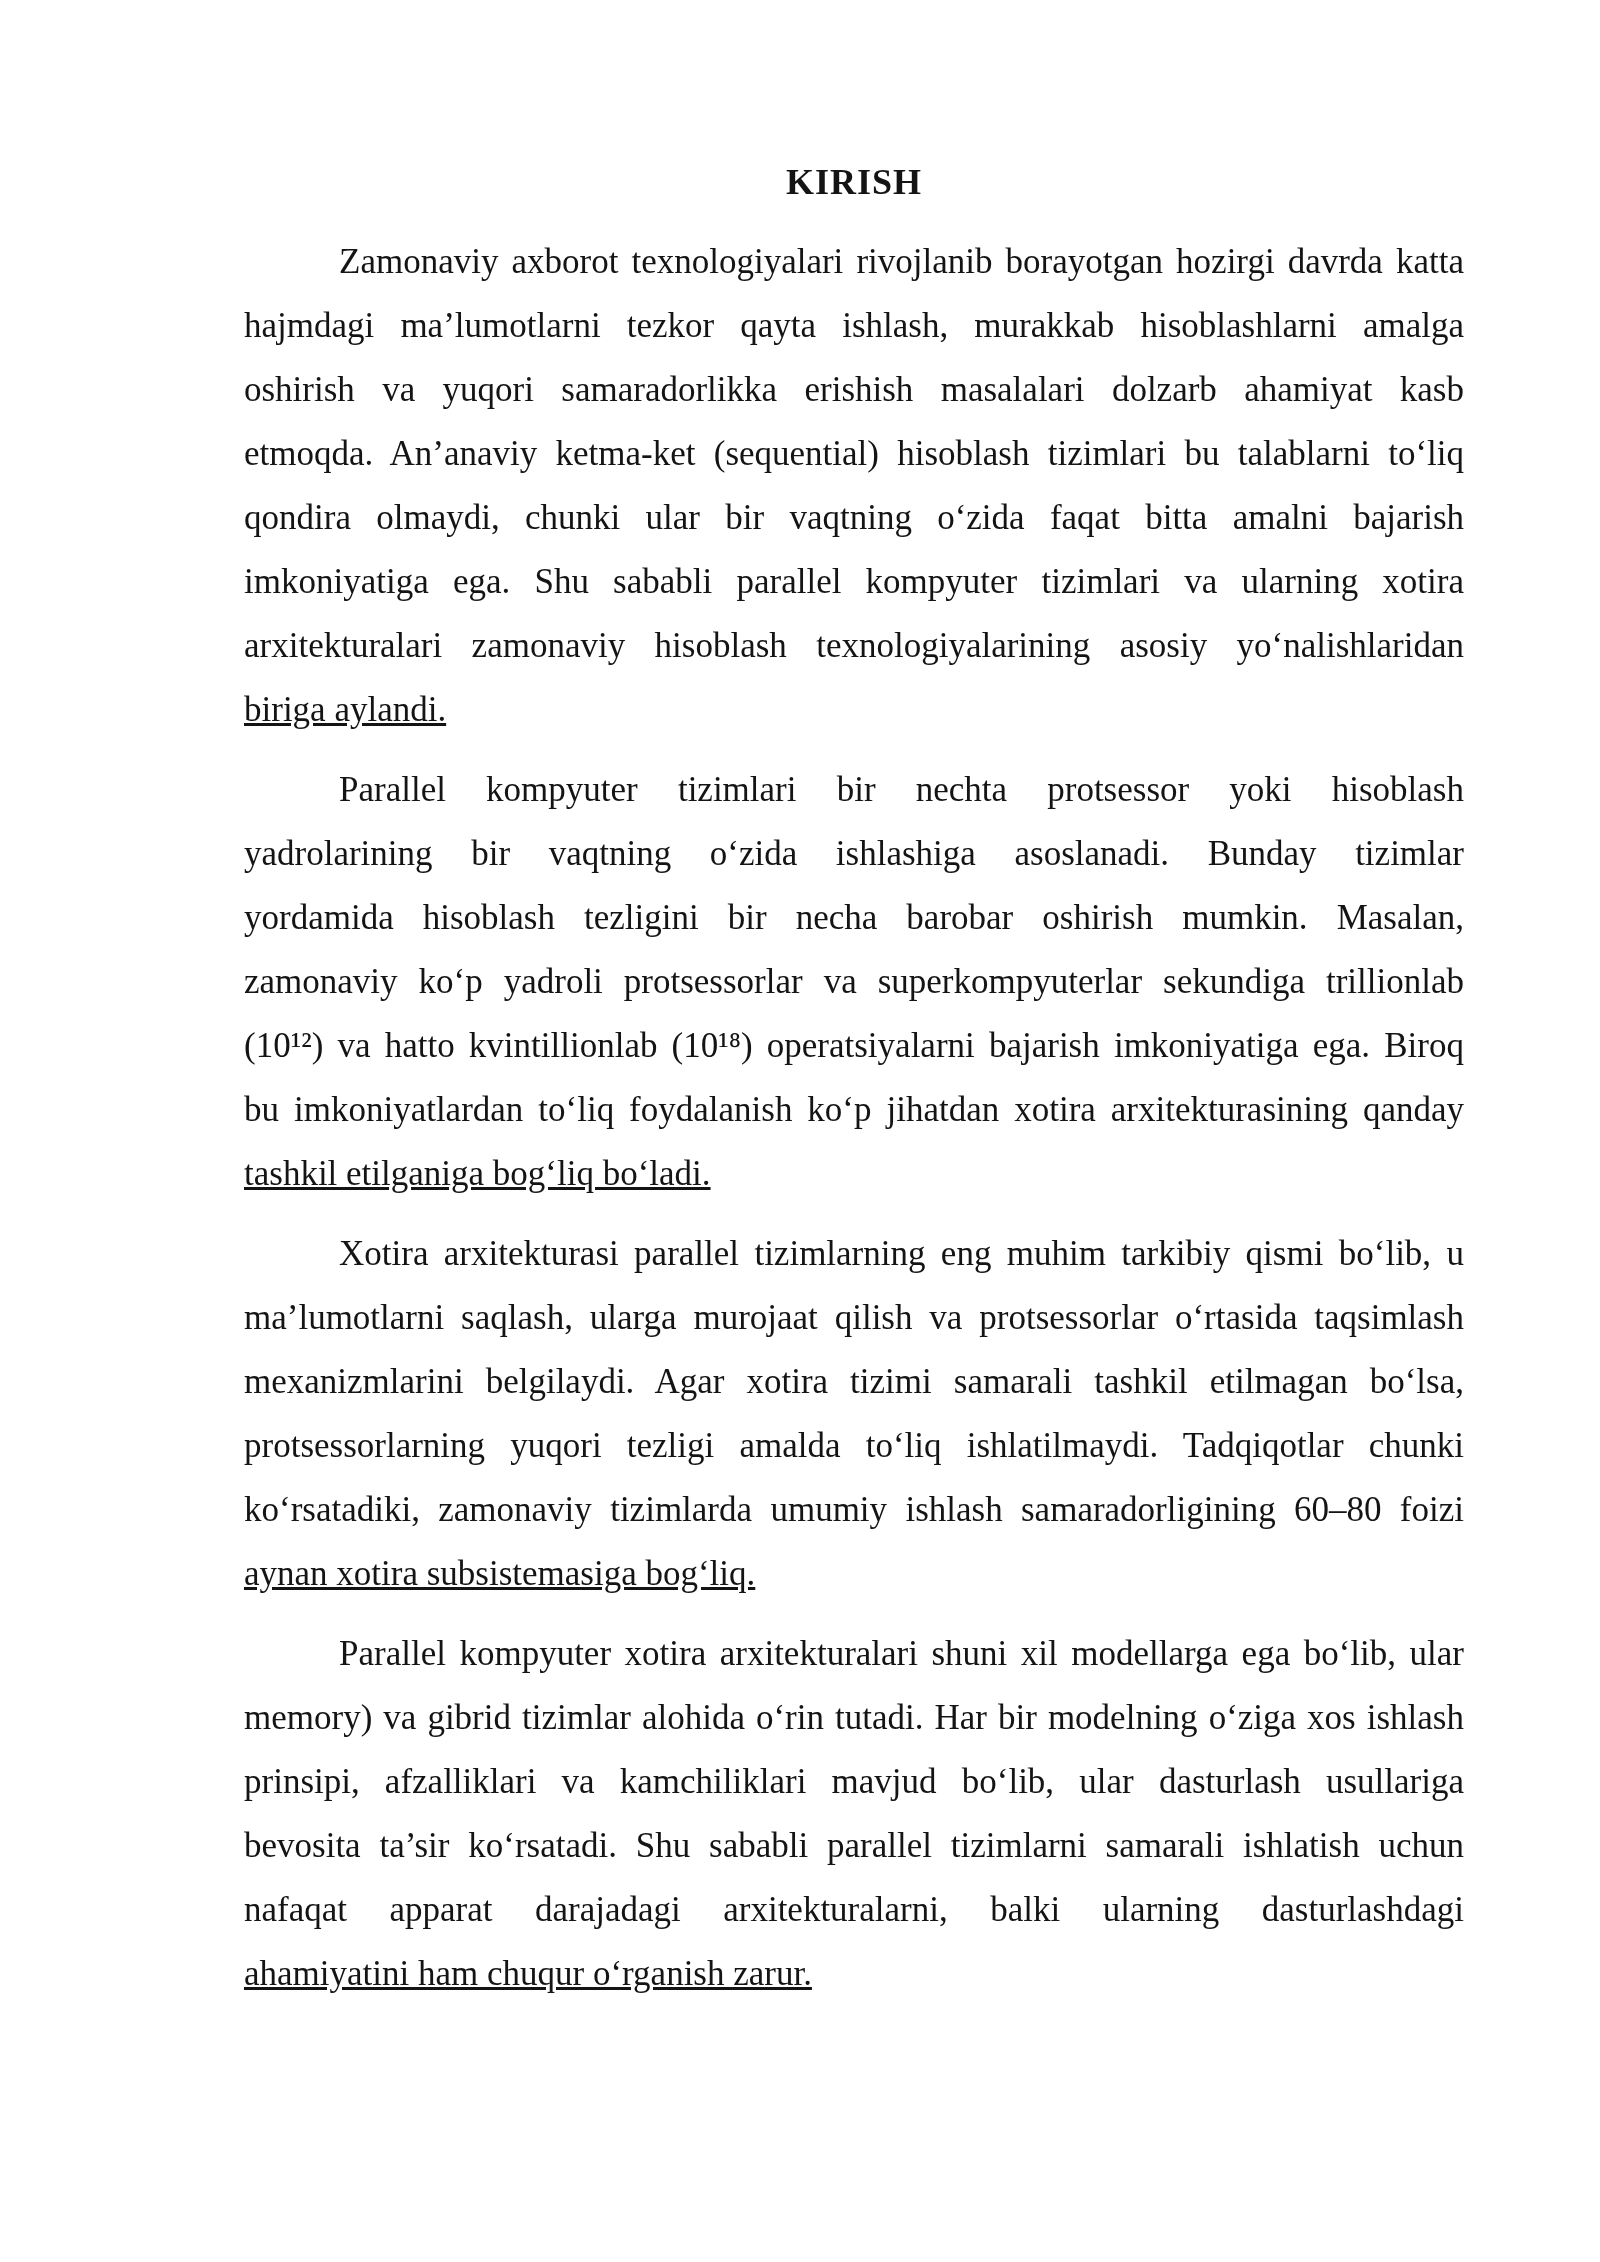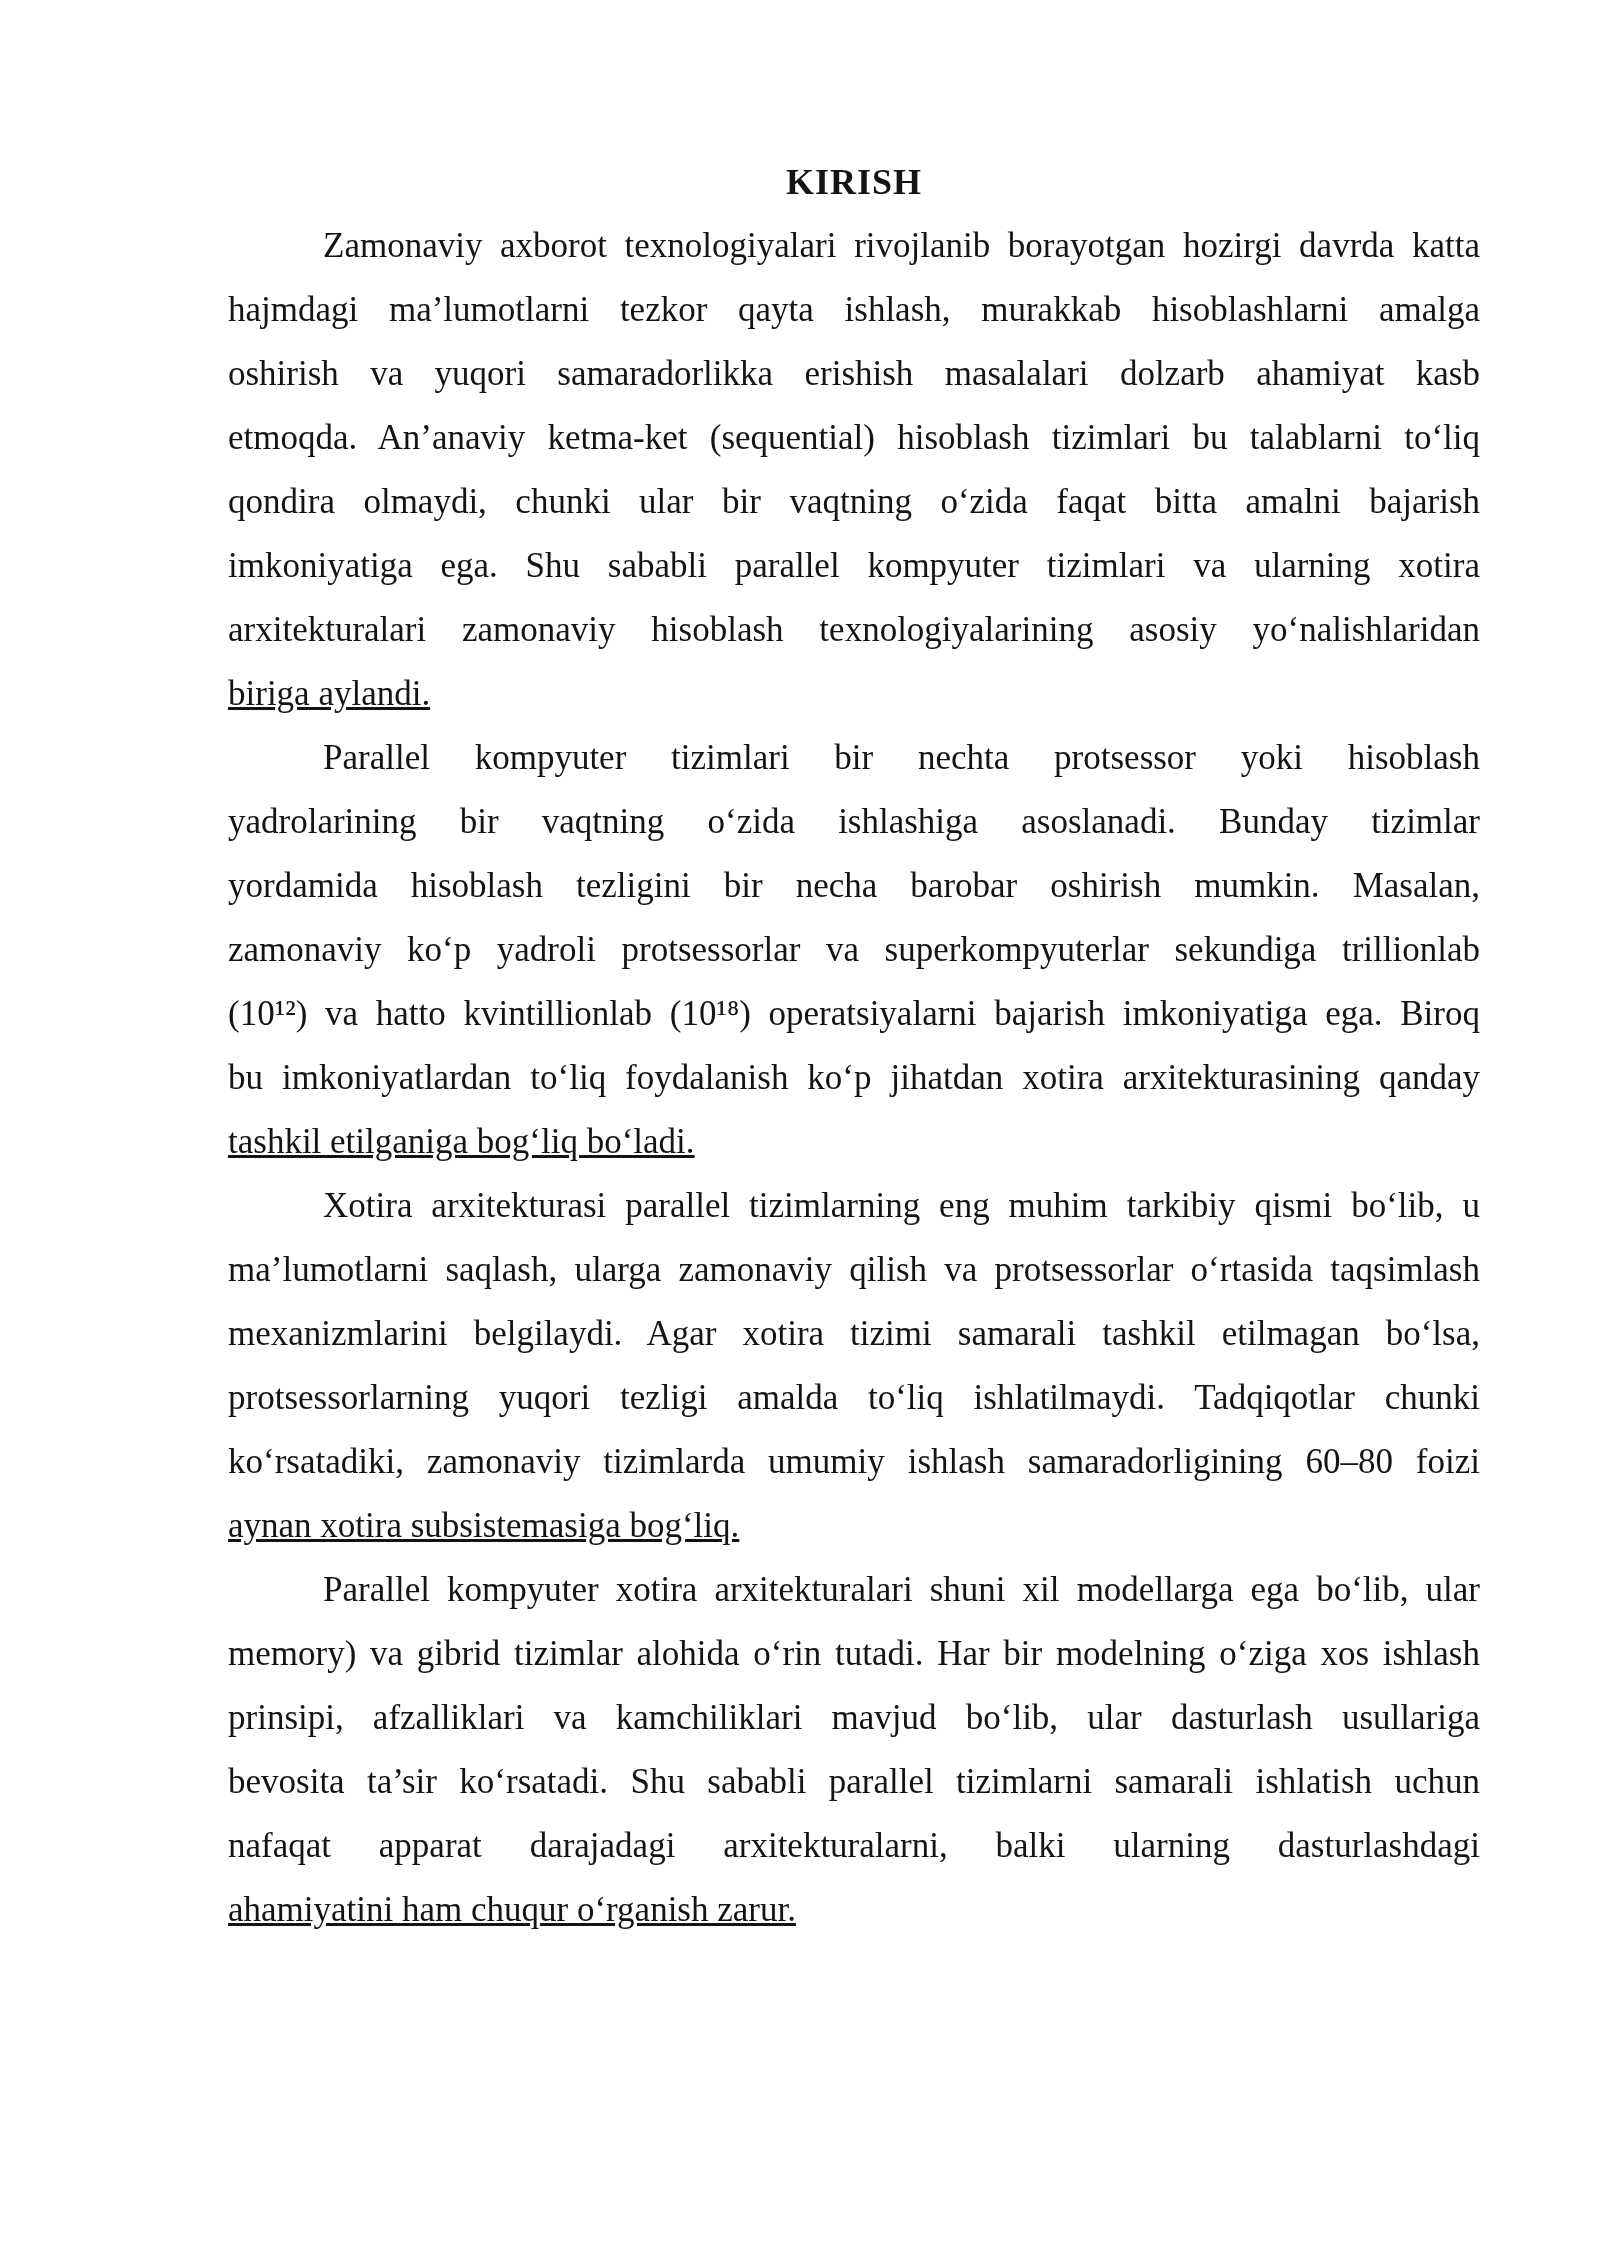--- a/index.html
+++ b/index.html
@@ -21,21 +21,21 @@
   }
   .doc-title {
     height: 64px;
     line-height: 64px;
     font-size: 36px;
     font-weight: bold;
     text-align: center;
     letter-spacing: 1px;
   }
   .paragraph {
-    margin: 0;
+    margin: 16px;
   }
   .line {
     height: 64px;
     line-height: 64px;
     font-size: 35px;
     text-align: justify;
     text-align-last: justify;
     white-space: normal;
     overflow: visible;
   }
@@ -69,21 +69,21 @@
           <div class="line p-first">Parallel kompyuter tizimlari bir nechta protsessor yoki hisoblash</div>
           <div class="line">yadrolarining bir vaqtning o‘zida ishlashiga asoslanadi. Bunday tizimlar</div>
           <div class="line">yordamida hisoblash tezligini bir necha barobar oshirish mumkin. Masalan,</div>
           <div class="line">zamonaviy ko‘p yadroli protsessorlar va superkompyuterlar sekundiga trillionlab</div>
           <div class="line">(10¹²) va hatto kvintillionlab (10¹⁸) operatsiyalarni bajarish imkoniyatiga ega. Biroq</div>
           <div class="line">bu imkoniyatlardan to‘liq foydalanish ko‘p jihatdan xotira arxitekturasining qanday</div>
           <div class="line p-last">tashkil etilganiga bog‘liq bo‘ladi.</div>
         </div>
         <div class="paragraph">
           <div class="line p-first">Xotira arxitekturasi parallel tizimlarning eng muhim tarkibiy qismi bo‘lib, u</div>
-          <div class="line">ma’lumotlarni saqlash, ularga zamonaviy qilish va protsessorlar o‘rtasida taqsimlash</div>
+          <div class="line">ma’lumotlarni saqlash, ularga murojaat qilish va protsessorlar o‘rtasida taqsimlash</div>
           <div class="line">mexanizmlarini belgilaydi. Agar xotira tizimi samarali tashkil etilmagan bo‘lsa,</div>
           <div class="line">protsessorlarning yuqori tezligi amalda to‘liq ishlatilmaydi. Tadqiqotlar chunki</div>
           <div class="line">ko‘rsatadiki, zamonaviy tizimlarda umumiy ishlash samaradorligining 60–80 foizi</div>
           <div class="line p-last">aynan xotira subsistemasiga bog‘liq.</div>
         </div>
         <div class="paragraph">
           <div class="line p-first">Parallel kompyuter xotira arxitekturalari shuni xil modellarga ega bo‘lib, ular</div>
           <div class="line">memory) va gibrid tizimlar alohida o‘rin tutadi. Har bir modelning o‘ziga xos ishlash</div>
           <div class="line">prinsipi, afzalliklari va kamchiliklari mavjud bo‘lib, ular dasturlash usullariga</div>
           <div class="line">bevosita ta’sir ko‘rsatadi. Shu sababli parallel tizimlarni samarali ishlatish uchun</div>

